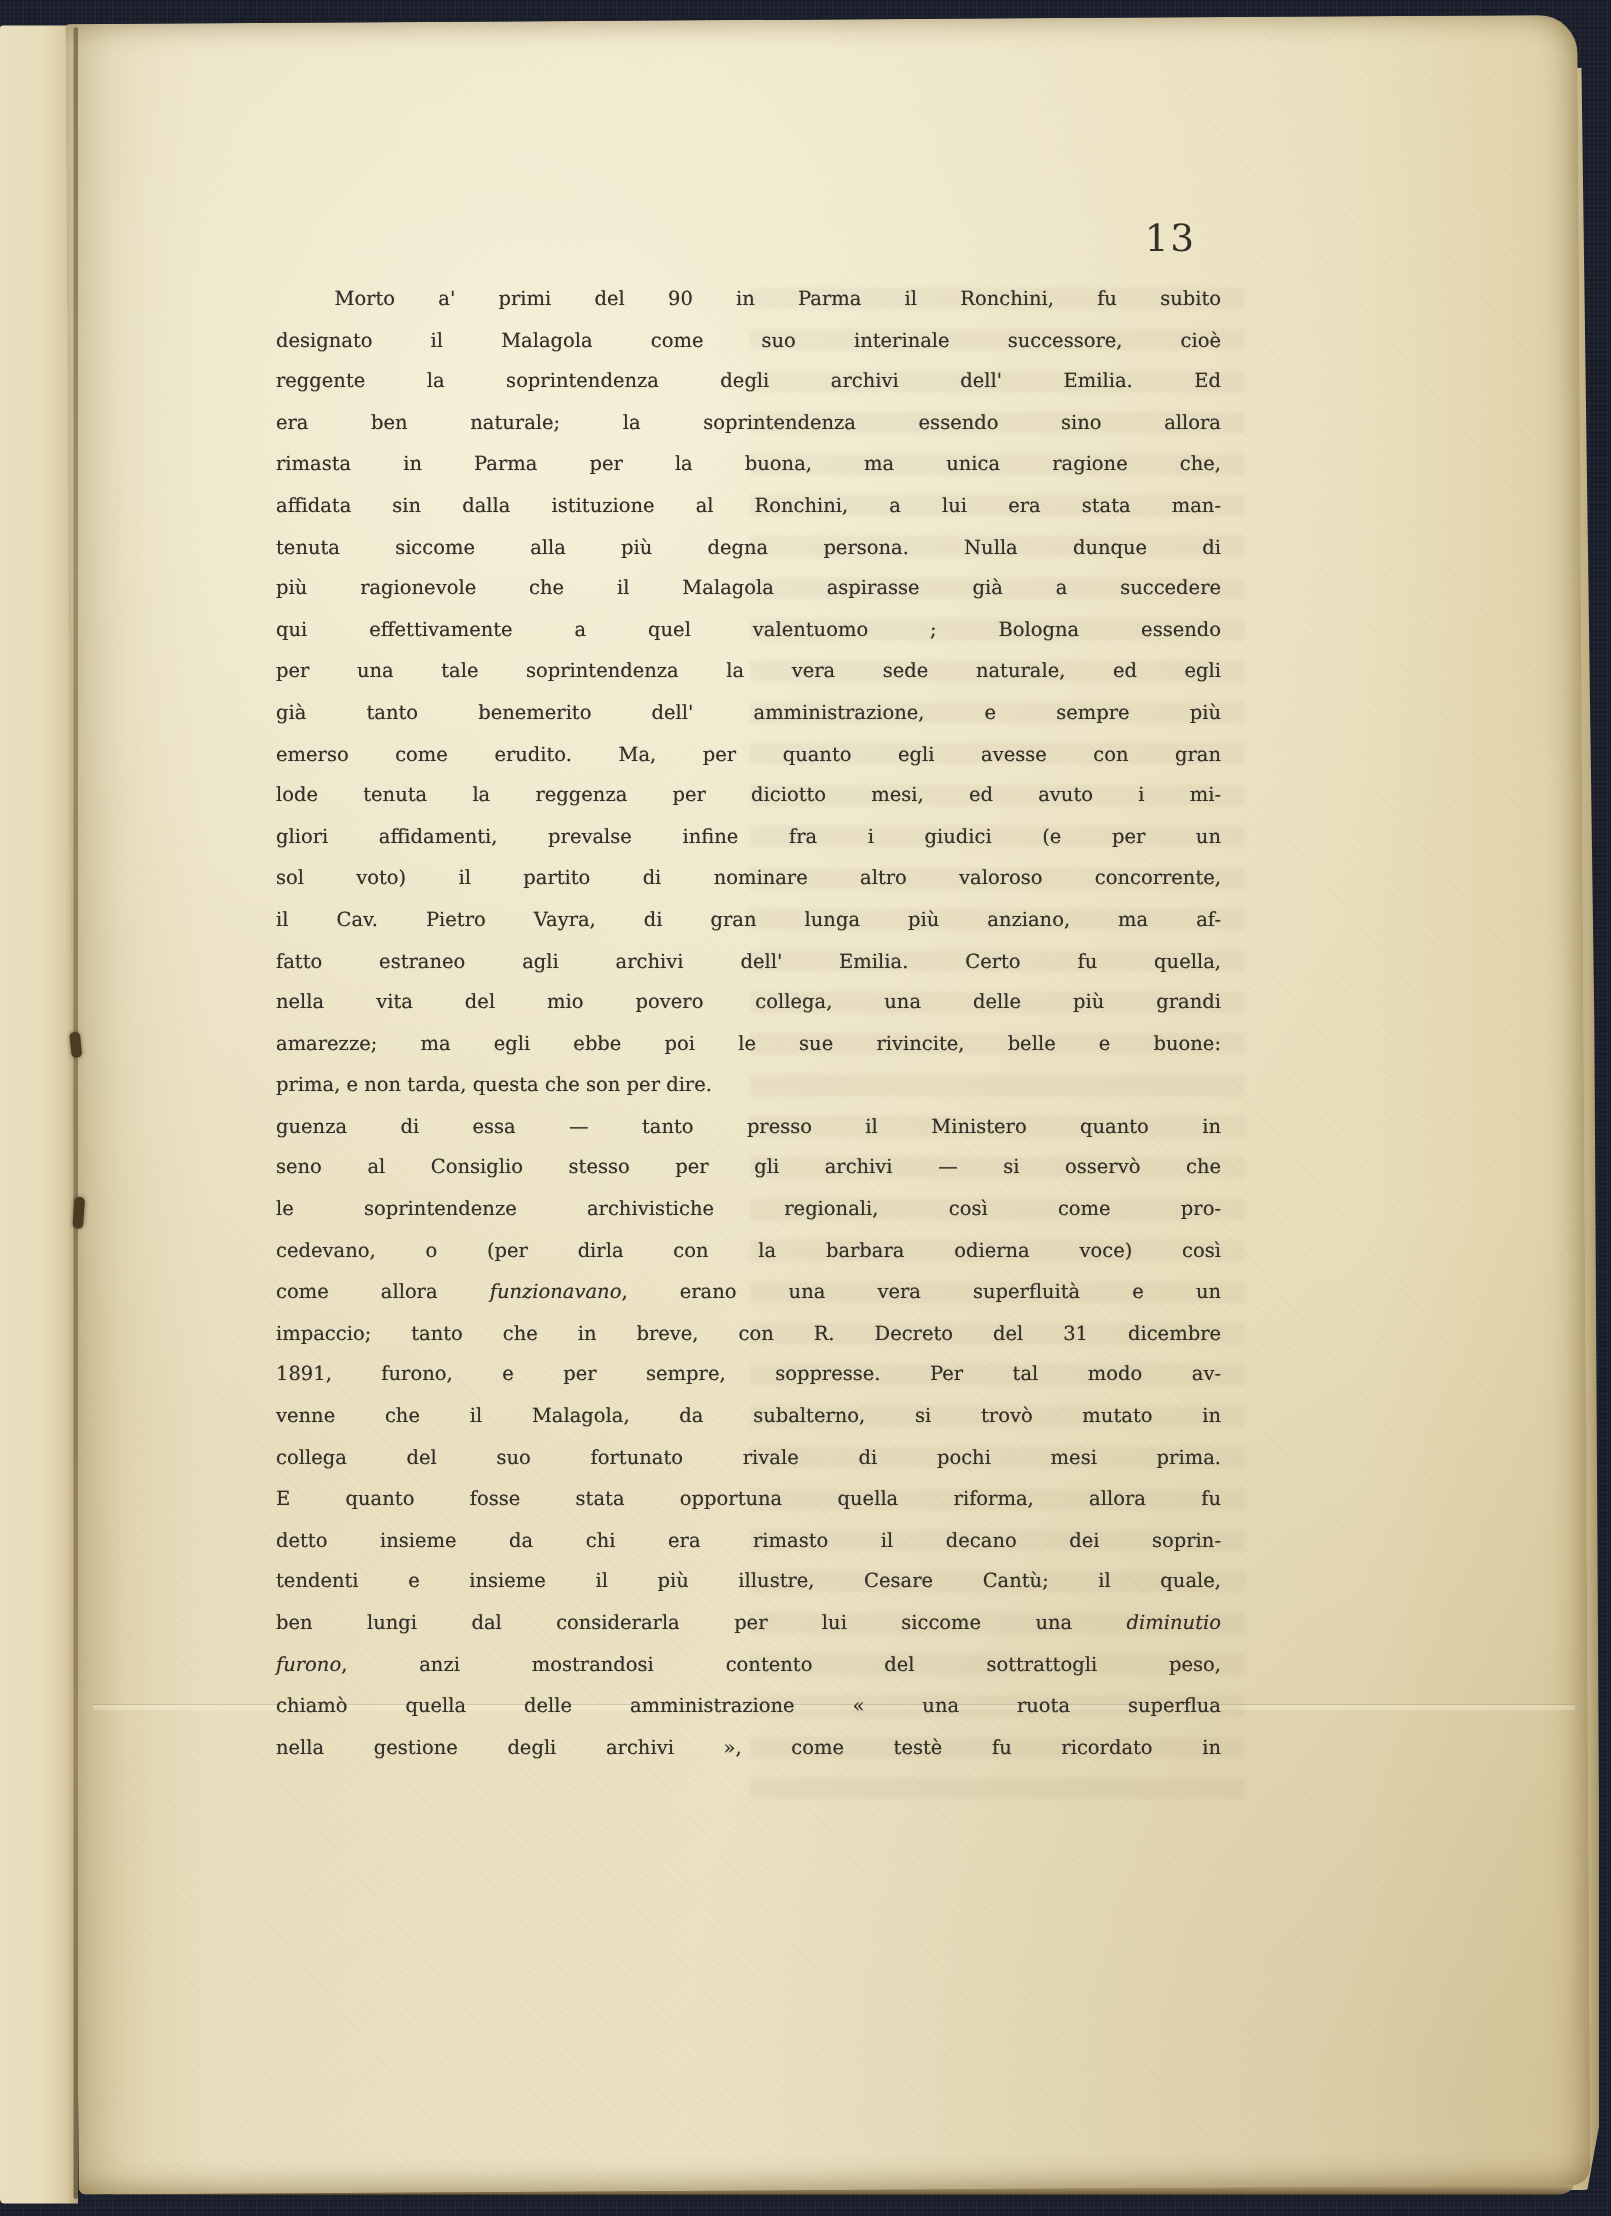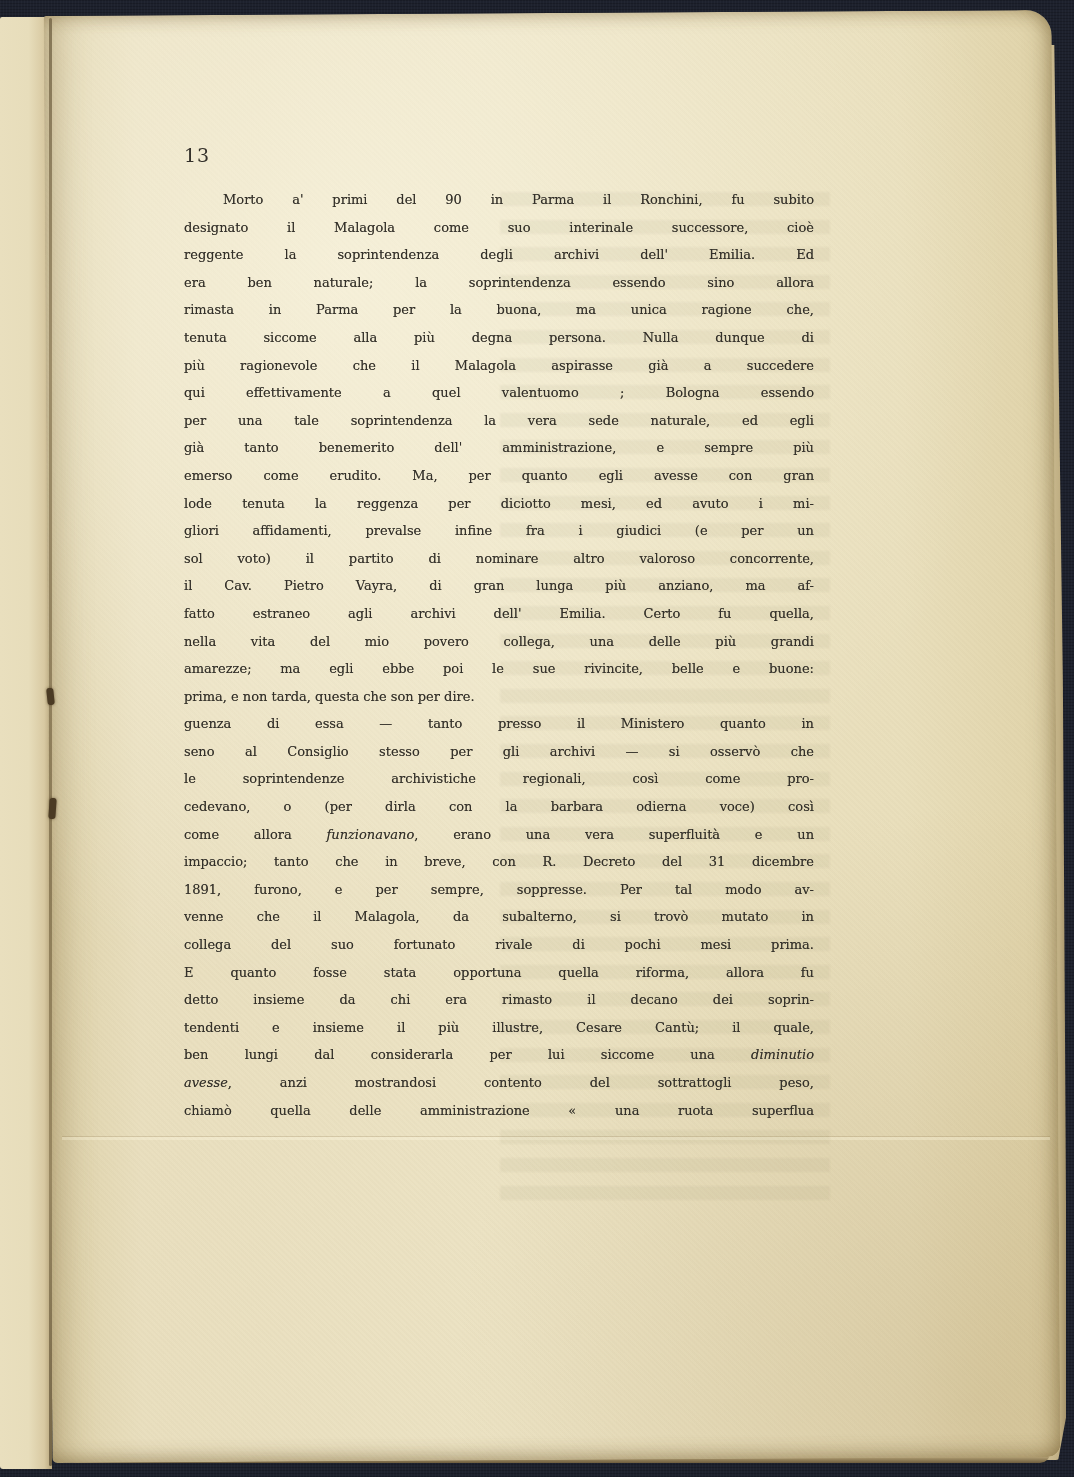--- a/index.html
+++ b/index.html
@@ -73,21 +73,21 @@
   }
   
   .bleedthrough{
     position:absolute;left:500px;top:192px;width:330px;height:1010px;
     background:repeating-linear-gradient(180deg, rgba(128,118,84,0.065) 0 14px, transparent 14px 27.6px);
     filter:blur(1px);
   }
 
   .page-number{
     position:absolute;top:144px;left:184px;width:613px;
-    text-align:left;font-size:19px;color:var(--ink);
+    text-align:right;font-size:25px;color:var(--ink);
     letter-spacing:1px;
   }
   .text-block{
     position:absolute;left:184px;top:186px;width:630px;
     font-size:13px;line-height:27.6px;color:var(--ink);
     text-shadow:0 0 0.5px rgba(50,45,35,0.55);
   }
   .paragraph{margin:0;}
   .text-line{
     text-align:justify;
@@ -115,20 +115,21 @@
 
   <div class="page-number">13</div>
 
   <div class="text-block">
       <div class="paragraph">
         <div class="text-line first-line">Morto a' primi del 90 in Parma il Ronchini, fu subito</div>
         <div class="text-line">designato il Malagola come suo interinale successore, cioè</div>
         <div class="text-line">reggente la soprintendenza degli archivi dell' Emilia. Ed</div>
         <div class="text-line">era ben naturale; la soprintendenza essendo sino allora</div>
         <div class="text-line">rimasta in Parma per la buona, ma unica ragione che,</div>
+        <div class="text-line">affidata sin dalla istituzione al Ronchini, a lui era stata man-</div>
         <div class="text-line">tenuta siccome alla più degna persona. Nulla dunque di</div>
         <div class="text-line">più ragionevole che il Malagola aspirasse già a succedere</div>
         <div class="text-line">qui effettivamente a quel valentuomo ; Bologna essendo</div>
         <div class="text-line">per una tale soprintendenza la vera sede naturale, ed egli</div>
         <div class="text-line">già tanto benemerito dell' amministrazione, e sempre più</div>
         <div class="text-line">emerso come erudito. Ma, per quanto egli avesse con gran</div>
         <div class="text-line">lode tenuta la reggenza per diciotto mesi, ed avuto i mi-</div>
         <div class="text-line">gliori affidamenti, prevalse infine fra i giudici (e per un</div>
         <div class="text-line">sol voto) il partito di nominare altro valoroso concorrente,</div>
         <div class="text-line">il Cav. Pietro Vayra, di gran lunga più anziano, ma af-</div>
@@ -144,17 +145,18 @@
         <div class="text-line">cedevano, o (per dirla con la barbara odierna voce) così</div>
         <div class="text-line">come allora <i>funzionavano</i>, erano una vera superfluità e un</div>
         <div class="text-line">impaccio; tanto che in breve, con R. Decreto del 31 dicembre</div>
         <div class="text-line">1891, furono, e per sempre, soppresse. Per tal modo av-</div>
         <div class="text-line">venne che il Malagola, da subalterno, si trovò mutato in</div>
         <div class="text-line">collega del suo fortunato rivale di pochi mesi prima.</div>
         <div class="text-line">E quanto fosse stata opportuna quella riforma, allora fu</div>
         <div class="text-line">detto insieme da chi era rimasto il decano dei soprin-</div>
         <div class="text-line">tendenti e insieme il più illustre, Cesare Cantù; il quale,</div>
         <div class="text-line">ben lungi dal considerarla per lui siccome una <i>diminutio</i></div>
-        <div class="text-line"><i>avesse</i>, anzi mostrandosi contento del sottrattogli peso,</div>
+        <div class="text-line"><i>furono</i>, anzi mostrandosi contento del sottrattogli peso,</div>
         <div class="text-line">chiamò quella delle amministrazione « una ruota superflua</div>
+        <div class="text-line">nella gestione degli archivi », come testè fu ricordato in</div>
       </div>
     </div>
 </div>
 
 </body></html>

